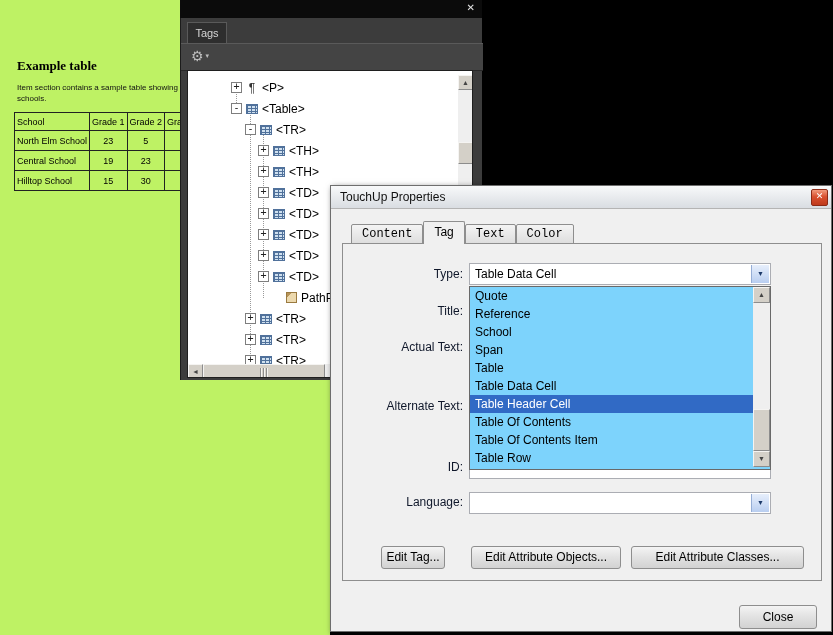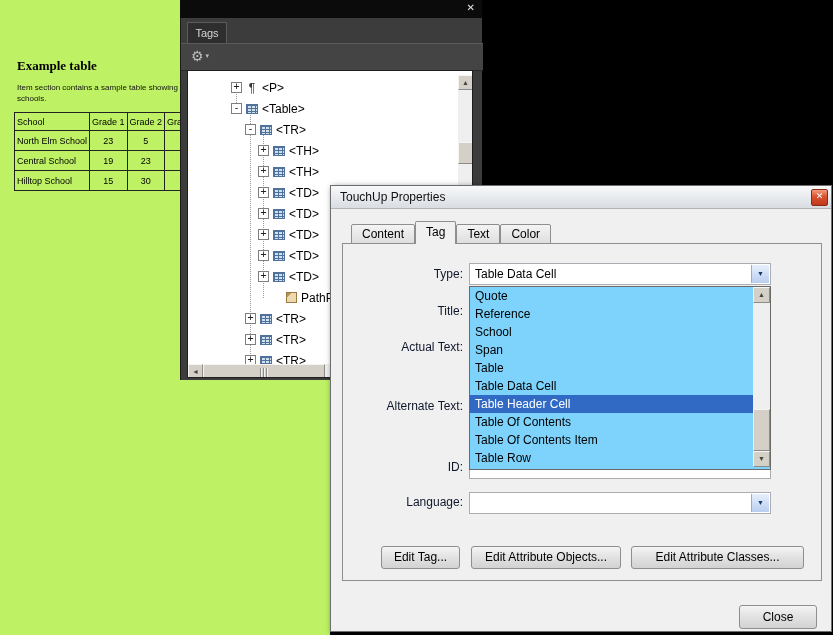--- a/index.html
+++ b/index.html
@@ -78,21 +78,21 @@
           background:linear-gradient(#f8f9fa,#d9dde2);border-bottom:1px solid #b4b4b4;}
   #dlg-title{left:9px;top:4px;font-size:12px;color:#111;}
   #dlg-close{right:3px;top:3px;width:15px;height:15px;border:1px solid #8c2a16;border-radius:2px;
           background:linear-gradient(#f29b7d,#d9502f 45%,#bf3a1c);color:#fff;
           font-size:9px;line-height:13px;text-align:center;}
 
   #tabs{left:20px;top:35px;height:23px;display:flex;align-items:flex-end;}
   .tab{box-sizing:border-box;border:1px solid #8e8e8e;border-radius:2px 2px 0 0;
        font-size:12px;text-align:center;padding:0 10px;color:#000;}
   .tab.inactive{height:20px;line-height:18px;background:linear-gradient(#f4f4f4,#dedede);
-       border-bottom:1px solid #8e8e8e;}
+       border-bottom:1px solid #8e8e8e;font-family:Liberation Mono, monospace;}
   .tab.active{height:23px;line-height:21px;background:#f0f0f0;border-bottom:none;
        position:relative;z-index:3;}
   #tab-frame{left:11px;top:57px;width:480px;height:338px;border:1px solid #8e8e8e;
        box-sizing:border-box;background:#f0f0f0;}
 
   .fldlabel{position:absolute;width:110px;left:22px;height:20px;line-height:20px;
        text-align:right;font-size:12px;color:#0f172a;}
   .editbox{position:absolute;left:138px;width:302px;height:22px;box-sizing:border-box;
        background:#fff;border:1px solid #abadb3;}
   .combo-text{position:absolute;left:5px;top:0;right:20px;height:20px;line-height:20px;
@@ -303,20 +303,20 @@
         <div class="thumb sb-face"></div>
         <div class="down sb-face">▼</div>
       </div>
     </div>
 
     <div class="editbox" style="top:306px;">
       <span class="combo-text"></span>
       <span class="combo-btn"><span>▼</span></span>
     </div>
 
-    <div class="btn" style="left:50px;top:360px;width:79px;">Edit Tag...</div>
+    <div class="btn" style="left:50px;top:360px;width:64px;">Edit Tag...</div>
     <div class="btn" style="left:140px;top:360px;width:150px;">Edit Attribute Objects...</div>
     <div class="btn" style="left:300px;top:360px;width:173px;">Edit Attribute Classes...</div>
 
     <div class="btn" style="left:408px;top:419px;width:78px;height:24px;line-height:22px;">Close</div>
   </div>
 
 </div>
 
 </body></html>

